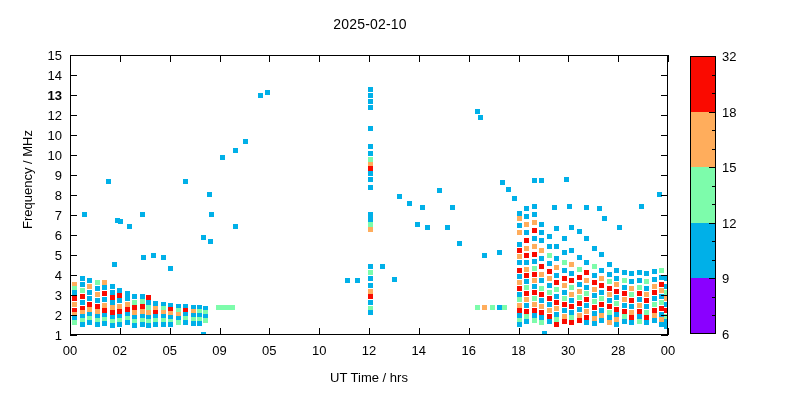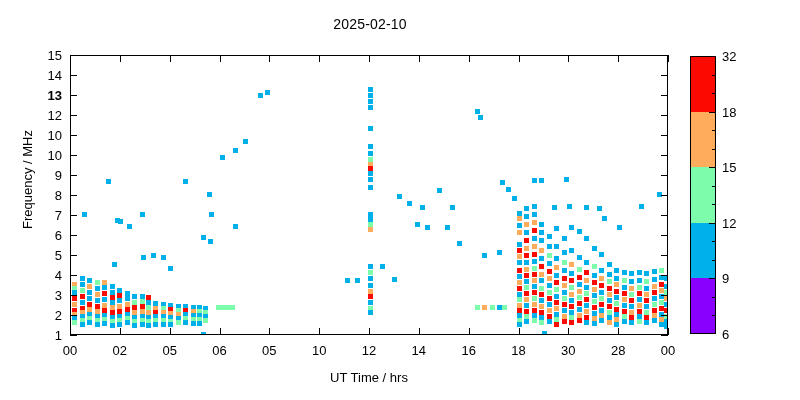--- a/index.html
+++ b/index.html
@@ -660,21 +660,21 @@
       <div class="tick-x top" style="left: 70px; top: 55px;"></div>
       <div class="xtick-label" style="left: 50px;">00</div>
       <div class="tick-x" style="left: 119.833px; top: 328px;"></div>
       <div class="tick-x top" style="left: 119.833px; top: 55px;"></div>
       <div class="xtick-label" style="left: 99.8333px;">02</div>
       <div class="tick-x" style="left: 169.667px; top: 328px;"></div>
       <div class="tick-x top" style="left: 169.667px; top: 55px;"></div>
       <div class="xtick-label" style="left: 149.667px;">05</div>
       <div class="tick-x" style="left: 219.5px; top: 328px;"></div>
       <div class="tick-x top" style="left: 219.5px; top: 55px;"></div>
-      <div class="xtick-label" style="left: 199.5px;">06</div>
+      <div class="xtick-label" style="left: 199.5px;">09</div>
       <div class="tick-x" style="left: 269.333px; top: 328px;"></div>
       <div class="tick-x top" style="left: 269.333px; top: 55px;"></div>
       <div class="xtick-label" style="left: 249.333px;">05</div>
       <div class="tick-x" style="left: 319.167px; top: 328px;"></div>
       <div class="tick-x top" style="left: 319.167px; top: 55px;"></div>
       <div class="xtick-label" style="left: 299.167px;">10</div>
       <div class="tick-x" style="left: 369px; top: 328px;"></div>
       <div class="tick-x top" style="left: 369px; top: 55px;"></div>
       <div class="xtick-label" style="left: 349px;">12</div>
       <div class="tick-x" style="left: 418.833px; top: 328px;"></div>

